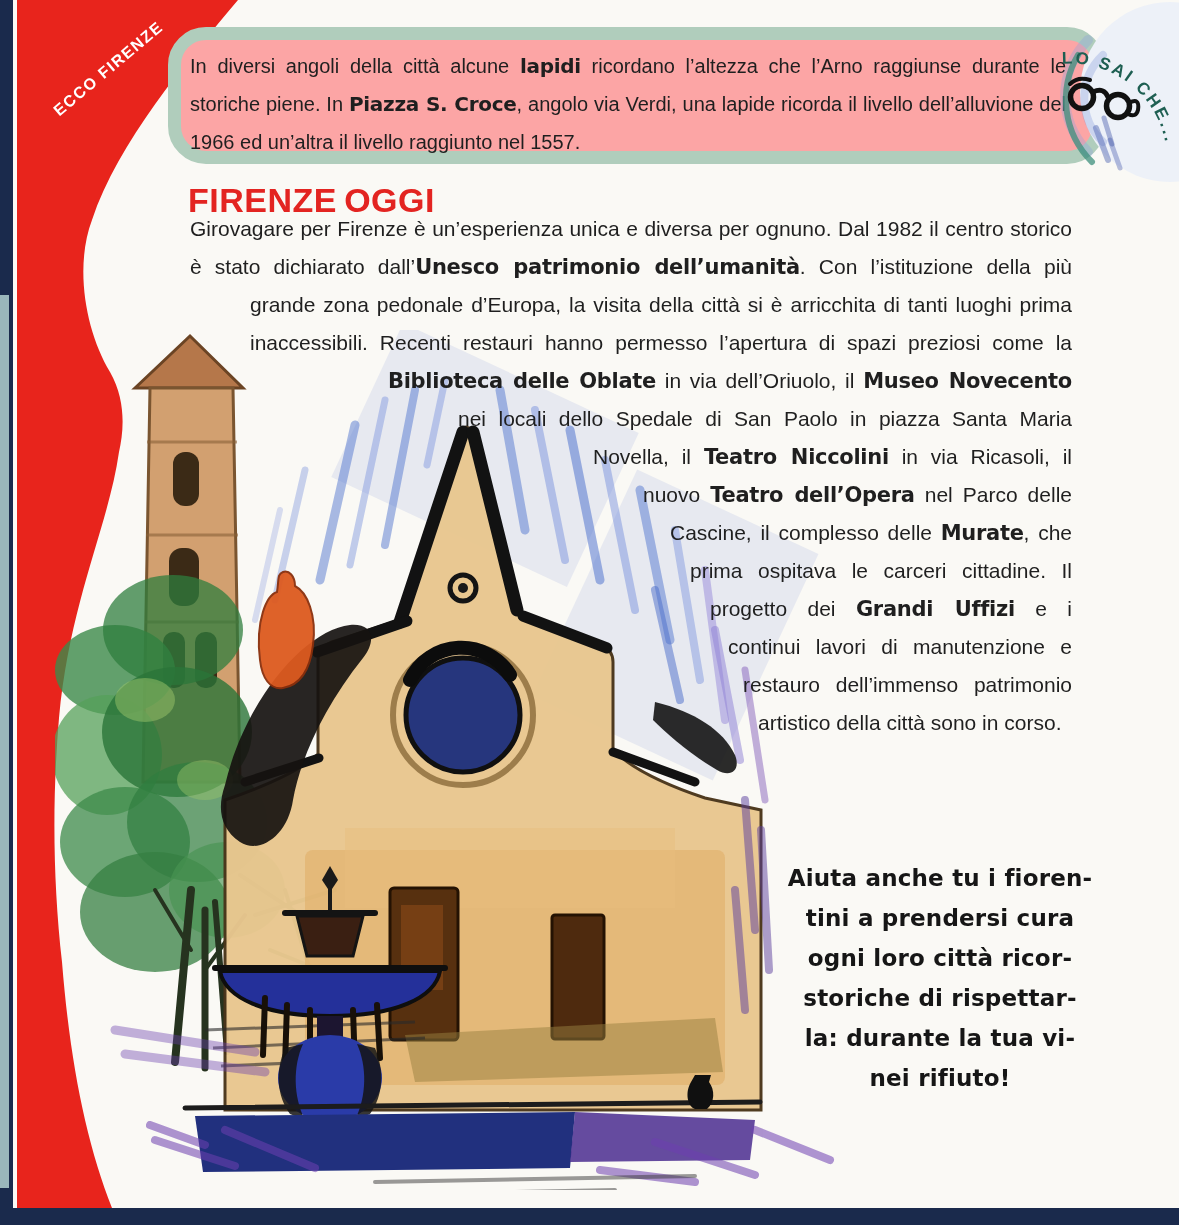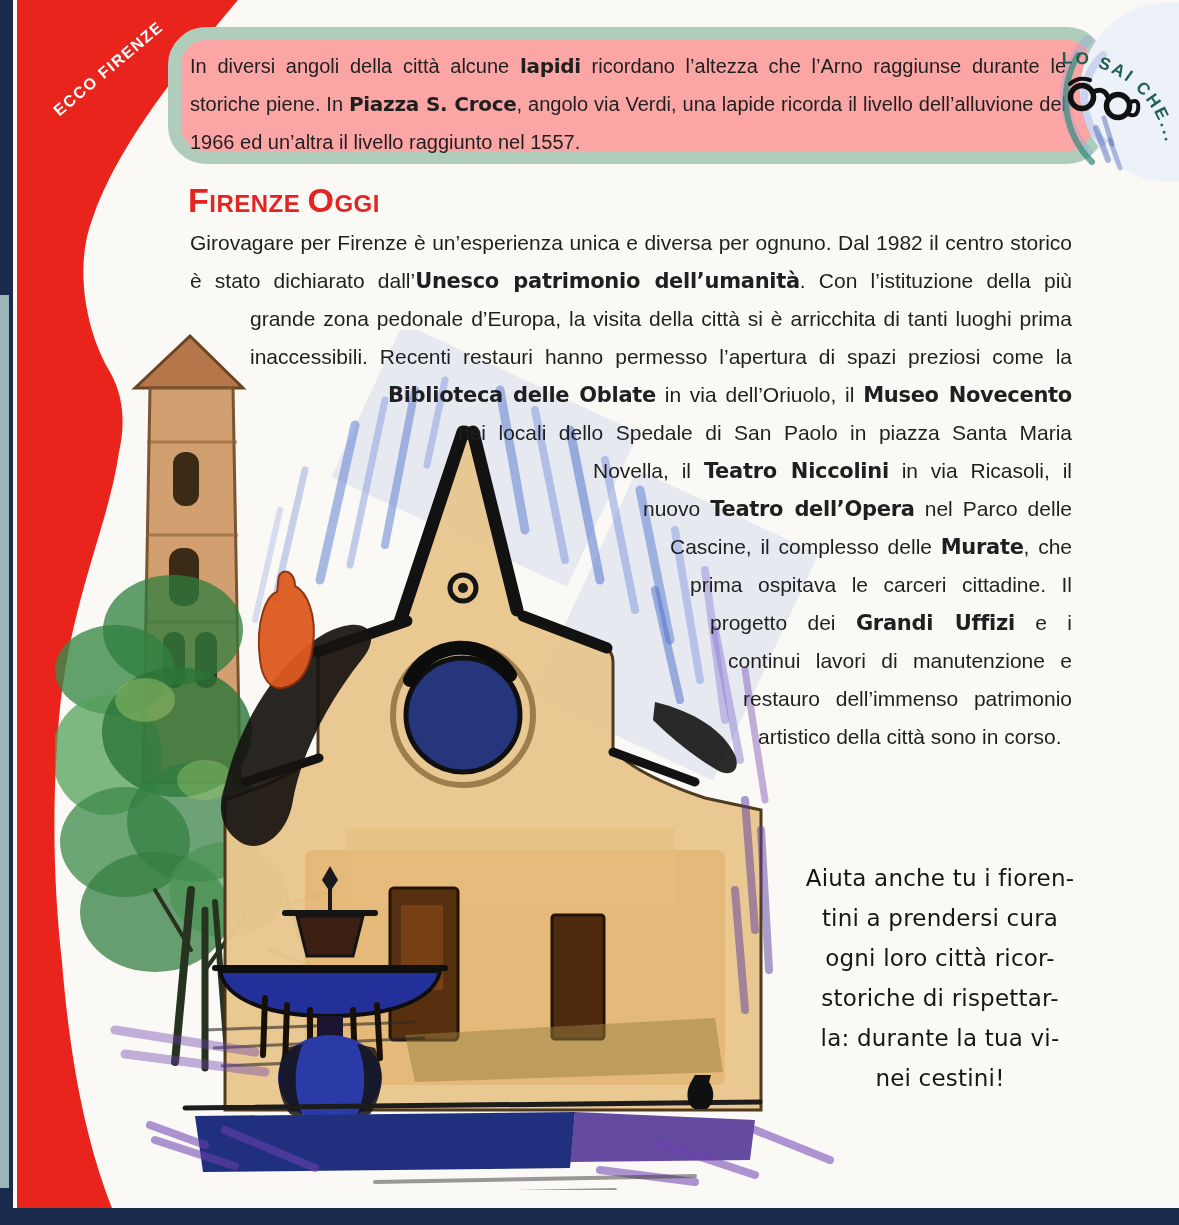--- a/index.html
+++ b/index.html
@@ -19,32 +19,32 @@
            border:13px solid #b0cdbc;border-radius:38px;background:#fca5a5;
            padding:7px 26px 0 9px;}
   .callout p{margin:0;font-size:20px;line-height:38px;text-align:justify;}
   .b{font-family:"DejaVu Sans",sans-serif;font-weight:bold;letter-spacing:-.3px;}
   
   .moon{right:0;top:0;}
   
   .heading{left:188px;top:181px;margin:0;color:#e32421;font-weight:bold;
            font-family:"Liberation Sans",sans-serif;letter-spacing:.5px;white-space:nowrap;}
   .heading .big{font-size:34px;}
-  .heading .sm{font-size:24px;}
-  
-  .article{left:190px;top:224px;width:882px;height:632px;}
+  .heading .sm{font-size:34px;}
+  
+  .article{left:190px;top:210px;width:882px;height:632px;}
   .article p{margin:0;font-size:21px;line-height:38px;text-align:justify;}
   .wrap-shape{float:left;width:600px;height:614px;
     shape-outside:polygon(0px 112px,60px 114px,60px 152px,198px 152px,198px 190px,268px 190px,
       268px 228px,403px 228px,403px 266px,453px 266px,453px 304px,480px 304px,480px 342px,
       500px 342px,500px 380px,520px 380px,520px 418px,538px 418px,538px 456px,553px 456px,
       553px 494px,568px 494px,568px 532px,585px 532px,585px 614px,0px 614px);}
   
   .note{left:770px;top:858px;width:340px;text-align:center;
-        font-family:"DejaVu Sans",sans-serif;font-weight:normal;font-size:23px;
+        font-family:"DejaVu Sans",sans-serif;font-weight:bold;font-size:23px;
         line-height:40px;color:#161616;letter-spacing:.2px;}
   .illus{left:55px;top:330px;pointer-events:none;}
 </style>
 </head>
 <body>
 
 <div class="page">
 
   <svg class="abs red-band" width="1179" height="1225" viewBox="0 0 1179 1225">
     <path d="M17,0 L238,0 C186,62 118,142 92,220 C74,268 86,332 110,372 C126,400 124,430 119,452
@@ -238,17 +238,17 @@
     <div class="wrap-shape"></div>
     <p><span>Girovagare per Firenze è un’esperienza unica e diversa per ognuno. Dal 1982 il centro storico è stato dichiarato dall’</span><span class="b">Unesco patrimonio dell’umanità</span><span>. Con l’istituzione della più grande zona pedonale d’Europa, la visita della città si è arricchita di tanti luoghi prima inaccessibili. Recenti restauri hanno permesso l’apertura di spazi preziosi come la </span><span class="b">Biblioteca delle Oblate</span><span> in via dell’Oriuolo, il </span><span class="b">Museo Novecento</span><span> nei locali dello Spedale di San Paolo in piazza Santa Maria Novella, il </span><span class="b">Teatro Niccolini</span><span> in via Ricasoli, il nuovo </span><span class="b">Teatro dell’Opera</span><span> nel Parco delle Cascine, il complesso delle </span><span class="b">Murate</span><span>, che prima ospitava le carceri cittadine. Il progetto dei </span><span class="b">Grandi Uffizi</span><span> e i continui lavori di manutenzione e restauro dell’immenso patrimonio artistico della città sono in corso.</span></p>
   </div>
 
   <div class="abs note">
     <div>Aiuta anche tu i fioren-</div>
     <div>tini a prendersi cura</div>
     <div>ogni loro città ricor-</div>
     <div>storiche di rispettar-</div>
     <div>la: durante la tua vi-</div>
-    <div>nei cestini!</div>
+    <div>nei rifiuto!</div>
   </div>
 
   <div class="abs trim-navy-bottom"></div>
 </div>
 
 </body></html>

